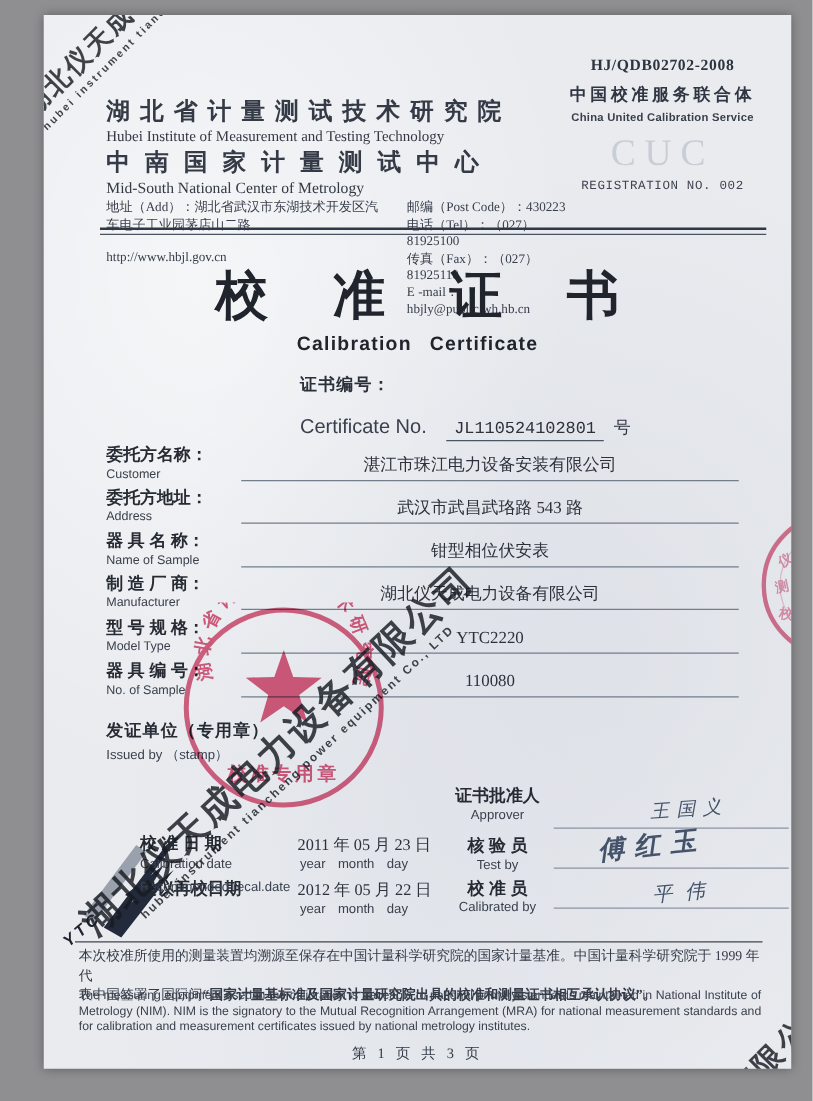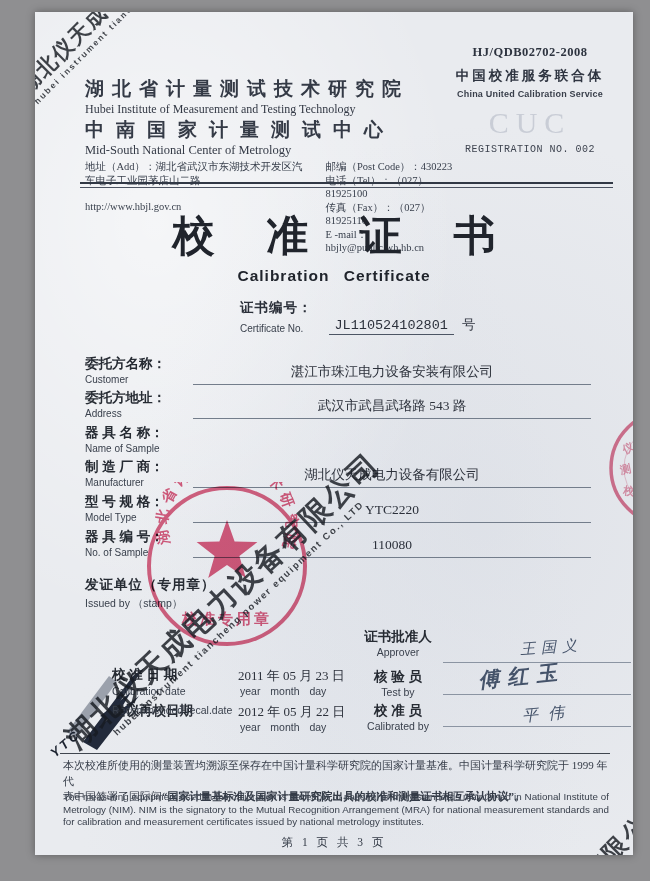--- a/index.html
+++ b/index.html
@@ -36,21 +36,21 @@
   .cuc-en{margin-top:4px;font-size:9px;font-weight:bold;color:#383e4a;letter-spacing:0.2px;}
   .cuc-logo{margin-top:3px;font-family:"Liberation Serif",serif;font-size:30px;color:#c9cdd6;letter-spacing:7px;line-height:42px;}
   .cuc-reg{font-family:Liberation Mono, monospace;font-size:10px;color:#3e4450;letter-spacing:0.5px;}
   .rule2{left:45px;top:170px;width:533px;height:3px;border-top:2.5px solid #313845;border-bottom:1px solid #4a5160;}
 
   
   .title-cn{left:0;top:196px;width:598px;text-align:center;font-size:42px;font-weight:bold;letter-spacing:20px;text-indent:20px;color:#20242c;}
   .title-en{left:0;top:255px;width:598px;text-align:center;font-size:15.5px;font-weight:bold;letter-spacing:1px;word-spacing:9px;color:#20242c;}
   .certno{left:205px;top:287px;display:flex;gap:16px;}
   .certno .cn{font-size:13.5px;font-weight:bold;color:#2a2f39;letter-spacing:1px;}
-  .certno .en{font-size:10px;color:#39404c;margin-top:6px;}
+  .certno .en{font-size:16px;color:#39404c;margin-top:16px;}
   .certno .val{align-self:flex-end;font-family:Liberation Mono, monospace;font-size:13.5px;color:#2c313c;margin-bottom:0px;}
   .certno .val .num{border-bottom:1px solid #4c5564;padding:0 6px 1px 6px;}
 
   
   .fields{left:50px;top:338px;width:506px;}
   .frow{display:flex;height:34.6px;align-items:flex-end;}
   .flabel{width:108px;flex:none;}
   .flabel .cn{font-size:13.5px;font-weight:bold;color:#262b33;white-space:nowrap;}
   .flabel .en{font-size:10px;color:#3a414d;margin-top:1px;}
   .fline{flex:1;border-bottom:1.2px solid #737d8b;text-align:center;font-family:"Liberation Serif",serif;font-size:13.5px;color:#2c313b;padding-bottom:3px;min-height:17px;}
@@ -147,20 +147,21 @@
           <div class="cn">委托方地址：</div>
           <div class="en">Address</div>
         </div>
       <div class="fline">武汉市武昌武珞路 543 路</div>
     </div>
     <div class="frow">
       <div class="flabel">
           <div class="cn">器 具 名 称：</div>
           <div class="en">Name of Sample</div>
         </div>
+      <div class="fline">钳型相位伏安表</div>
     </div>
     <div class="frow">
       <div class="flabel">
           <div class="cn">制 造 厂 商：</div>
           <div class="en">Manufacturer</div>
         </div>
       <div class="fline">湖北仪天成电力设备有限公司</div>
     </div>
     <div class="frow">
       <div class="flabel">

